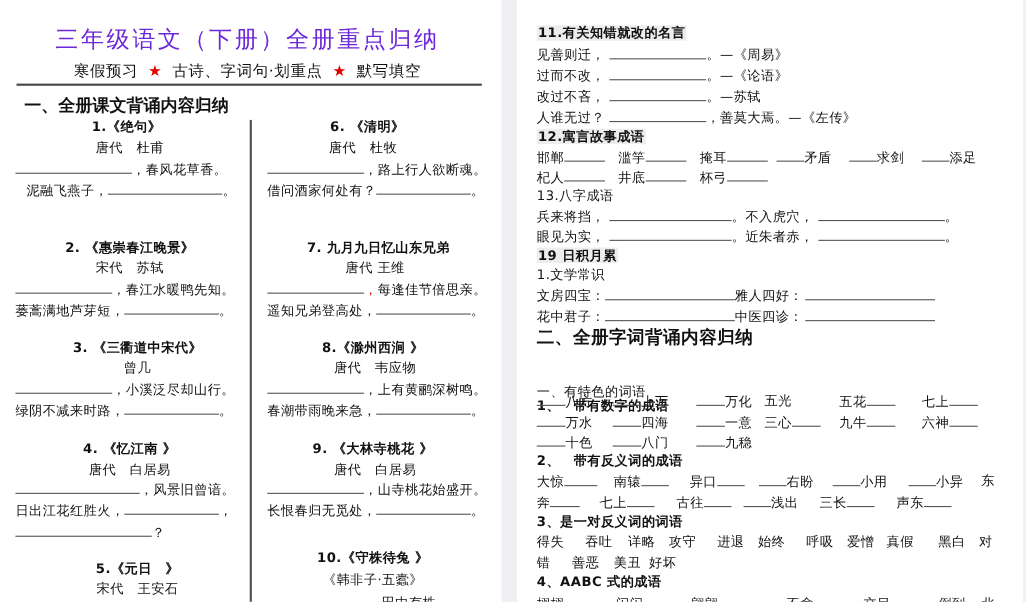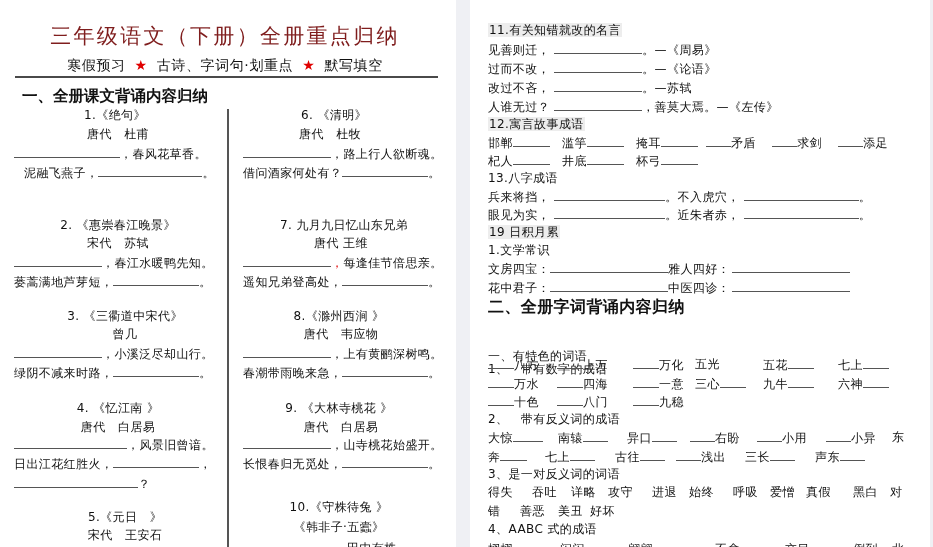--- a/index.html
+++ b/index.html
@@ -3,38 +3,38 @@
 <meta charset="utf-8">
 <style>
   html,body{margin:0;padding:0;}
   body{width:933px;height:547px;overflow:hidden;background:#eff0f4;position:relative;
        font-family:"DejaVu Sans",sans-serif;color:#111;}
   .page{position:absolute;top:0;height:547px;background:#fff;overflow:hidden;}
   #p1{left:0;width:456px;}
   #p2{left:470px;width:460px;}
   .ln{position:absolute;white-space:nowrap;font-size:12px;line-height:16px;letter-spacing:0.4px;}
   .ct{position:absolute;white-space:nowrap;font-size:12px;line-height:16px;text-align:center;letter-spacing:0.4px;}
-  .bold{font-weight:normal;}
+  .bold{font-weight:bold;}
   .bl{display:inline-block;border-bottom:1px solid #555;height:12px;vertical-align:baseline;}
   .title{position:absolute;left:0;width:450px;top:22px;text-align:center;font-size:21px;line-height:28px;
          letter-spacing:2.3px;font-family:"DejaVu Serif",serif;}
   .subtitle{position:absolute;left:0;width:450px;top:56px;text-align:center;font-size:14px;line-height:18px;letter-spacing:0.6px;}
   .star{margin:0 9px;}
   .hr{position:absolute;left:15px;top:76px;width:423px;height:2px;background:#4a4a4a;}
   .vdiv{position:absolute;left:227px;top:109px;width:2px;height:440px;background:#555;}
   .h1{position:absolute;left:22px;top:86px;font-size:15.5px;font-weight:bold;line-height:20px;white-space:nowrap;}
   .h2{font-size:16px;font-weight:bold;line-height:20px;}
   .hl{background:#ededed;padding:0 1px;}
   .red{color:#e00000;}
 </style>
 </head>
 <body>
 
 <div class="page" id="p1">
-  <div class="title" style="color:#7f1d1d;">三年级语文（下册）全册重点归纳</div>
+  <div class="title" style="color:#6d28d9;">三年级语文（下册）全册重点归纳</div>
   <div class="subtitle">
     <span>寒假预习</span><span class="star red">★</span><span>古诗、字词句·划重点</span><span class="star red">★</span><span>默写填空</span>
   </div>
   <div class="hr"></div>
   <div class="h1">一、全册课文背诵内容归纳</div>
   <div class="vdiv"></div>
 
   <div class="ct bold" style="left:0;width:230px;top:107px;">1.《绝句》</div>
   <div class="ct" style="left:0;width:236px;top:126px;">唐代　杜甫</div>
   <div class="ln" style="left:14px;top:145px;"><span class="bl" style="width:106px;"></span><span>，春风花草香。</span></div>

